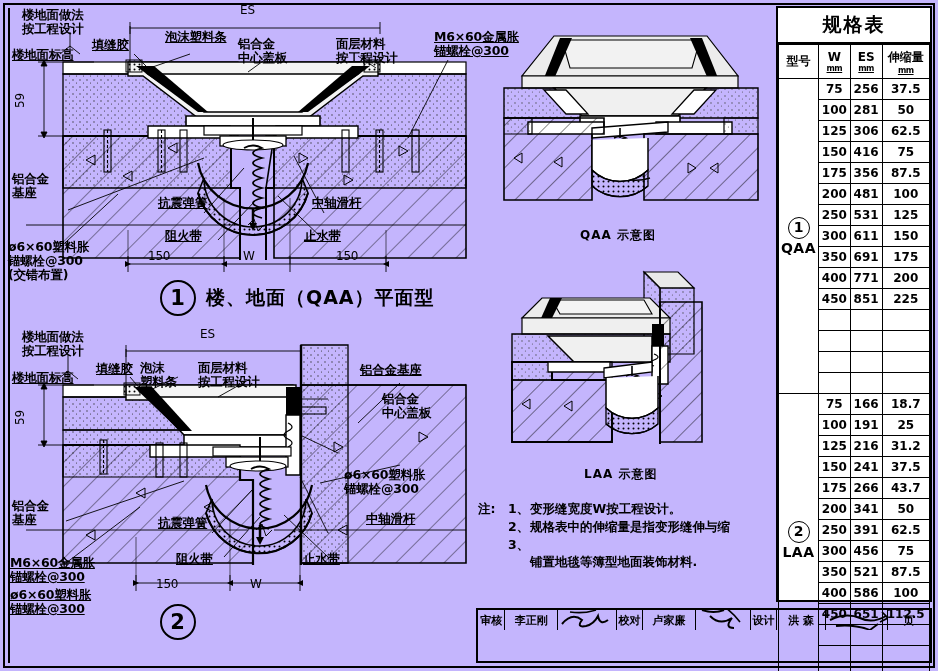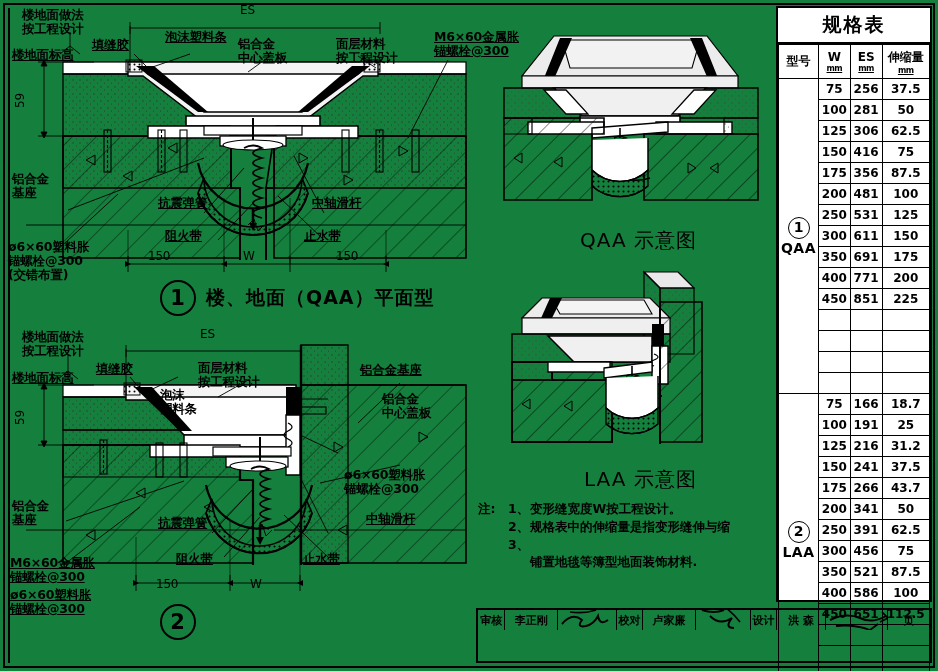--- a/index.html
+++ b/index.html
@@ -4,21 +4,21 @@
 <style>
   * { box-sizing: border-box; }
   html, body {
     margin: 0; padding: 0;
     background: #ffffff;
     font-family: "Liberation Serif", "DejaVu Serif", serif;
   }
   #page {
     position: relative;
     width: 938px; height: 671px;
-    background: #15803d;
+    background: #c4b5fd;
     overflow: hidden;
   }
   
   .lbl {
     position: absolute;
     font-family: "DejaVu Sans", sans-serif;
     font-weight: 700;
     color: #000;
     white-space: pre;
     line-height: 1.12;
@@ -166,22 +166,22 @@
   }
   .caption .circ {
     width: 36px; height: 36px;
     border: 2px solid #000; border-radius: 50%;
     display:flex; align-items:center; justify-content:center;
     font-size: 21px;
   }
   .iso-caption {
     position: absolute;
     font-family: "DejaVu Sans", sans-serif;
-    font-weight: 400;
-    font-size: 20px;
+    font-weight: 700;
+    font-size: 12px;
     letter-spacing: 1px;
   }
 </style>
 </head>
 <body>
 
 <div id="page">
 
   <div class="frame-outer"></div>
   <div class="frame-inner-left"></div>
@@ -465,21 +465,21 @@
         <path d="M125 255 l6 3 l-6 3 z"></path>
         <path d="M225 255 l-6 3 l6 3 z"></path>
         <path d="M295 255 l-6 3 l6 3 z"></path>
       </g>
     </svg>
   </div>
 
   <div class="lbl" style="left:22px; top:330px; font-size:12.5px;"><span style="display:block">楼地面做法</span><span style="display:block">按工程设计</span></div>
   <div class="lbl ul" style="left:12px; top:371px; font-size:12.5px;">楼地面标高</div>
   <div class="lbl ul" style="left:96px; top:362px; font-size:12.5px;">填缝胶</div>
-  <div class="lbl" style="left:160px; top:361px; font-size:12.5px;margin-top:27px;"><span style="display:block">泡沫</span><span style="display:block">塑料条</span></div>
+  <div class="lbl" style="left:140px; top:361px; font-size:12.5px;"><span style="display:block">泡沫</span><span style="display:block">塑料条</span></div>
   <div class="lbl" style="left:198px; top:361px; font-size:12.5px;"><span style="display:block">面层材料</span><span style="display:block">按工程设计</span></div>
   <div class="lbl ul" style="left:360px; top:363px; font-size:12.5px;">铝合金基座</div>
   <div class="lbl" style="left:382px; top:392px; font-size:12.5px;"><span style="display:block">铝合金</span><span style="display:block">中心盖板</span></div>
   <div class="lbl" style="left:344px; top:468px; font-size:12.5px;"><span style="display:block">ø6×60塑料胀</span><span style="display:block">锚螺栓@300</span></div>
   <div class="lbl ul" style="left:366px; top:512px; font-size:12.5px;">中轴滑杆</div>
   <div class="lbl" style="left:12px; top:499px; font-size:12.5px;"><span style="display:block">铝合金</span><span style="display:block">基座</span></div>
   <div class="lbl ul" style="left:158px; top:516px; font-size:12.5px;">抗震弹簧</div>
   <div class="lbl ul" style="left:176px; top:552px; font-size:12.5px;">阻火带</div>
   <div class="lbl ul" style="left:303px; top:552px; font-size:12.5px;">止水带</div>
   <div class="lbl ul" style="left:10px; top:556px; font-size:12.5px;"><span style="display:block">M6×60金属胀</span><span style="display:block">锚螺栓@300</span></div>

